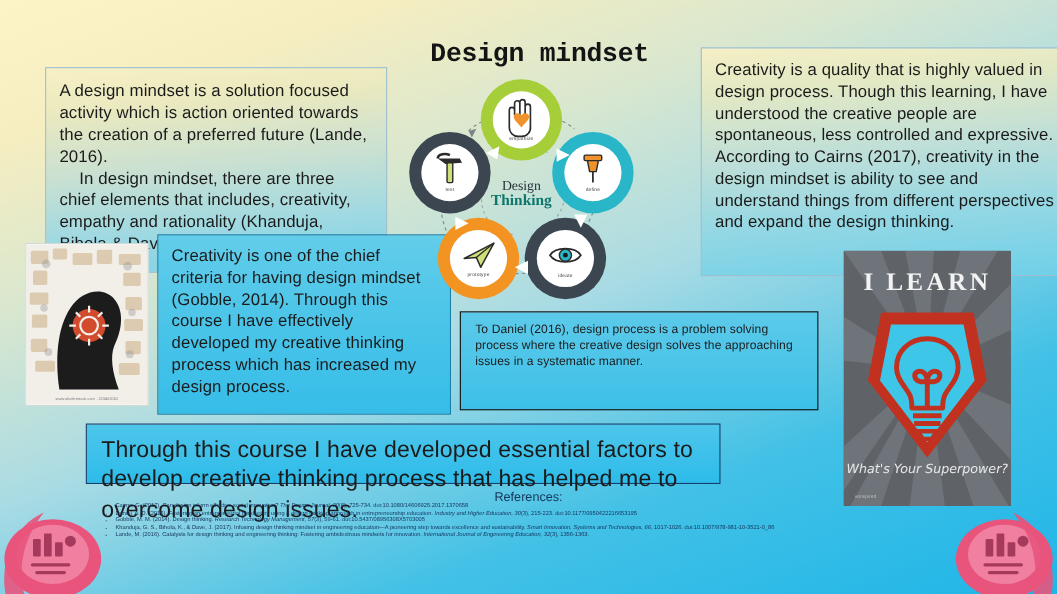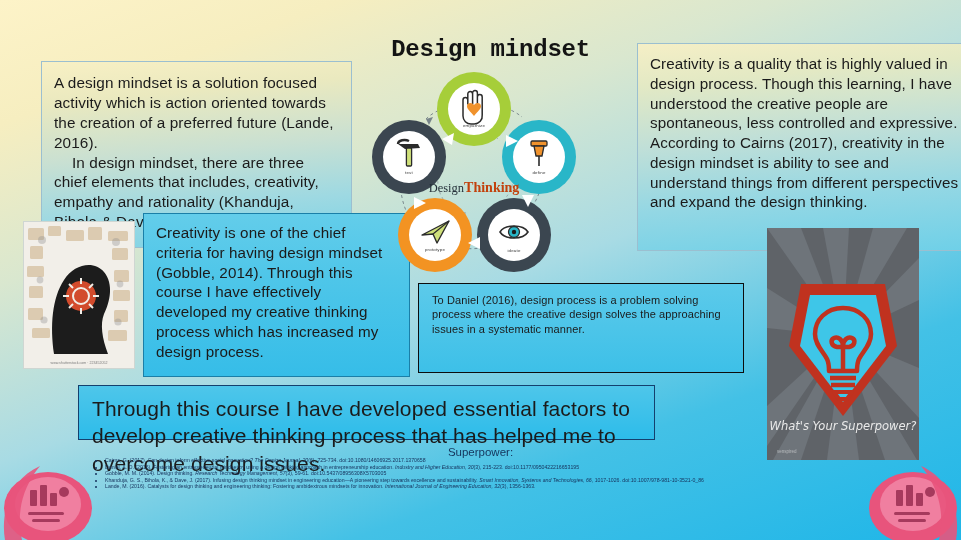--- a/index.html
+++ b/index.html
@@ -73,27 +73,27 @@
     position:absolute;left:368px;top:36px;width:222px;
     text-align:right;
     font-size:24px;font-weight:bold;color:#141414;
     font-family:Liberation Mono, monospace;
     letter-spacing:-0.2px;
   }
 
   
   #wheel{position:absolute;left:368px;top:65px;width:212px;height:215px;}
   .wheel-center-label{
-    position:absolute;left:0;top:16px;width:212px;height:215px;
-    display:flex;flex-direction:row;align-items:center;justify-content:center;
+    position:absolute;left:0;top:4px;width:212px;height:215px;
+    display:flex;flex-direction:column;align-items:center;justify-content:center;
     font-family:"Liberation Serif", serif;
     pointer-events:none;
   }
   .wheel-center-label .l1{font-size:12.5px;color:#26313a;line-height:1.05;}
-  .wheel-center-label .l2{font-size:14px;font-weight:bold;color:#c2410c;line-height:1.05;}
+  .wheel-center-label .l2{font-size:14px;font-weight:bold;color:#0f766e;line-height:1.05;}
 
   
   .node-label{
     position:absolute;font-size:4.4px;color:#3a3a3a;
     text-align:center;width:44px;letter-spacing:.2px;
     font-family:"Liberation Sans", sans-serif;
   }
 
   
   #img-brain{
@@ -338,25 +338,26 @@
     <polygon points="76,174 33,118 43,67 109,67 119,118" fill="#3ec6e8"></polygon>
 
     <g fill="none" stroke="#c0321f" stroke-width="4.5" stroke-linejoin="round">
       <path d="M76 80 C59 80 48 92 48 106 C48 117 56 123 60 131 C62 135 62 139 62 143 L90 143 C90 139 90 135 92 131 C96 123 104 117 104 106 C104 92 93 80 76 80 Z"></path>
       <path d="M76 143 L76 118 C76 112 71 108 67 110 C63 112 64 118 70 119 L82 119 C88 118 89 112 85 110 C81 108 76 112 76 118"></path>
       <line x1="63" y1="150" x2="89" y2="150"></line>
       <line x1="64" y1="157" x2="88" y2="157"></line>
       <path d="M67 164 L85 164 L80 171 L72 171 Z" stroke-width="4"></path>
     </g>
   </svg>
+  <div class="poster-title">I LEARN</div>
   <div class="poster-sub">What's Your Superpower?</div>
   <div class="poster-credit">venspired</div>
 </div>
 
-<div id="references-head">Superpower:</div>
+<div id="references-head">References:</div>
 <div id="references-list">
   <ul>
       <li>Cairns, G. (2017). Can design inform effective social innovation? <em>The Design Journal, 20</em>(6), 725-734. doi:10.1080/14606925.2017.1370658</li>
       <li>Daniel, A. D. (2016). Fostering an entrepreneurial mindset by using a design thinking approach in entrepreneurship education. <em>Industry and Higher Education, 30</em>(3), 215-223. doi:10.1177/0950422216653195</li>
       <li>Gobble, M. M. (2014). Design thinking. <em>Research Technology Management, 57</em>(3), 59-61. doi:10.5437/08956308X5703005</li>
       <li>Khanduja, G. S., Bihola, K., &amp; Dave, J. (2017). Infusing design thinking mindset in engineering education—A pioneering step towards excellence and sustainability. <em>Smart Innovation, Systems and Technologies, 66</em>, 1017-1026. doi:10.1007/978-981-10-3521-0_86</li>
       <li>Lande, M. (2016). Catalysts for design thinking and engineering thinking: Fostering ambidextrous mindsets for innovation. <em>International Journal of Engineering Education, 32</em>(3), 1356-1363.</li>
     </ul>
 </div>
 

